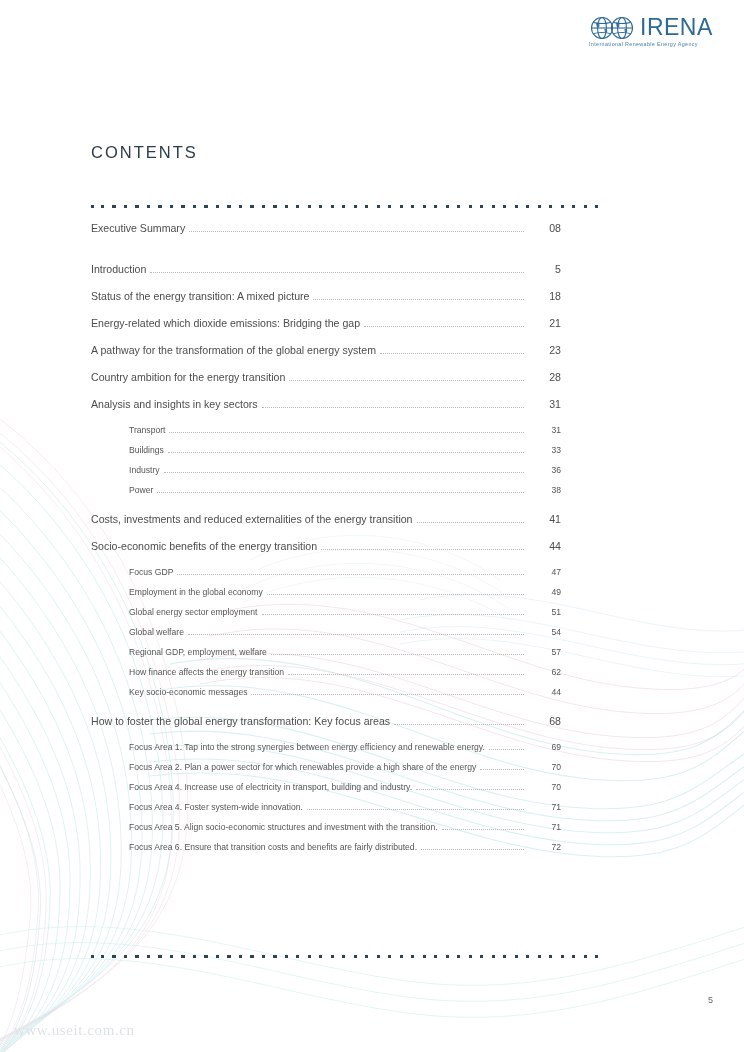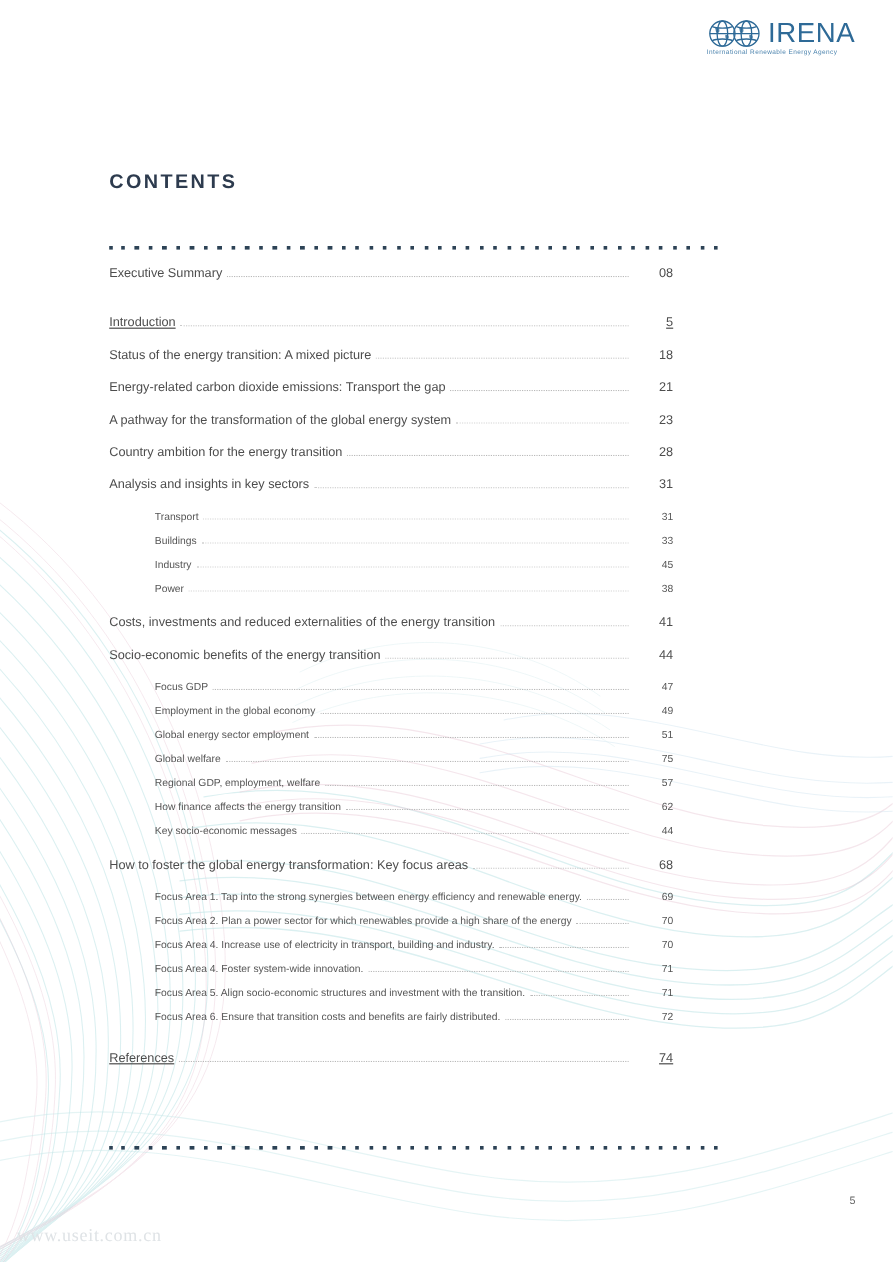--- a/index.html
+++ b/index.html
@@ -64,21 +64,21 @@
   }
 
   
   #page-title {
     position: absolute;
     left: 91px;
     top: 143px;
     font-size: 16.5px;
     letter-spacing: 2.0px;
     color: #2d3b4e;
-    font-weight: 700;
+    font-weight: 400;
     z-index: 3;
     text-align: right;
   }
 
   
   .dot-rule {
     position: absolute;
     left: 91px;
     width: 504px;
     height: 6px;
@@ -113,21 +113,21 @@
     font-size: 10.6px;
     color: #4d4d4d;
   }
   .toc-row.level-2 {
     height: 20px;
     font-size: 8.6px;
     color: #555555;
     padding-left: 38px;
     box-sizing: border-box;
   }
-  .toc-row.gap-before { margin-top: 14px; text-decoration: underline; }
+  .toc-row.gap-before { margin-top: 14px; }
   .toc-row.gap-before-sm { margin-top: 8px; }
   .toc-label {
     white-space: nowrap;
     flex: 0 0 auto;
     padding-right: 4px;
   }
   .toc-leader {
     flex: 1 1 auto;
     position: relative;
     height: 1px;
@@ -336,21 +336,21 @@
         <span class="toc-label">Introduction</span>
         <span class="toc-leader"></span>
         <span class="toc-page">5</span>
       </div>
       <div class="toc-row level-1">
         <span class="toc-label">Status of the energy transition: A mixed picture</span>
         <span class="toc-leader"></span>
         <span class="toc-page">18</span>
       </div>
       <div class="toc-row level-1">
-        <span class="toc-label">Energy-related carbon dioxide emissions: Transport the gap</span>
+        <span class="toc-label">Energy-related which dioxide emissions: Bridging the gap</span>
         <span class="toc-leader"></span>
         <span class="toc-page">21</span>
       </div>
       <div class="toc-row level-1">
         <span class="toc-label">A pathway for the transformation of the global energy system</span>
         <span class="toc-leader"></span>
         <span class="toc-page">23</span>
       </div>
       <div class="toc-row level-1">
         <span class="toc-label">Country ambition for the energy transition</span>
@@ -368,21 +368,21 @@
         <span class="toc-page">31</span>
       </div>
       <div class="toc-row level-2">
         <span class="toc-label">Buildings</span>
         <span class="toc-leader"></span>
         <span class="toc-page">33</span>
       </div>
       <div class="toc-row level-2">
         <span class="toc-label">Industry</span>
         <span class="toc-leader"></span>
-        <span class="toc-page">45</span>
+        <span class="toc-page">36</span>
       </div>
       <div class="toc-row level-2">
         <span class="toc-label">Power</span>
         <span class="toc-leader"></span>
         <span class="toc-page">38</span>
       </div>
       <div class="toc-row level-1 gap-before-sm">
         <span class="toc-label">Costs, investments and reduced externalities of the energy transition</span>
         <span class="toc-leader"></span>
         <span class="toc-page">41</span>
@@ -403,21 +403,21 @@
         <span class="toc-page">49</span>
       </div>
       <div class="toc-row level-2">
         <span class="toc-label">Global energy sector employment</span>
         <span class="toc-leader"></span>
         <span class="toc-page">51</span>
       </div>
       <div class="toc-row level-2">
         <span class="toc-label">Global welfare</span>
         <span class="toc-leader"></span>
-        <span class="toc-page">75</span>
+        <span class="toc-page">54</span>
       </div>
       <div class="toc-row level-2">
         <span class="toc-label">Regional GDP, employment, welfare</span>
         <span class="toc-leader"></span>
         <span class="toc-page">57</span>
       </div>
       <div class="toc-row level-2">
         <span class="toc-label">How finance affects the energy transition</span>
         <span class="toc-leader"></span>
         <span class="toc-page">62</span>
@@ -454,25 +454,20 @@
       </div>
       <div class="toc-row level-2">
         <span class="toc-label">Focus Area 5. Align socio-economic structures and investment with the transition.</span>
         <span class="toc-leader"></span>
         <span class="toc-page">71</span>
       </div>
       <div class="toc-row level-2">
         <span class="toc-label">Focus Area 6. Ensure that transition costs and benefits are fairly distributed.</span>
         <span class="toc-leader"></span>
         <span class="toc-page">72</span>
-      </div>
-      <div class="toc-row level-1 gap-before">
-        <span class="toc-label">References</span>
-        <span class="toc-leader"></span>
-        <span class="toc-page">74</span>
       </div>
     </div>
 
   <div class="dot-rule" id="dot-rule-bottom">
       <span class="dot" style="left: 0px; background: rgb(45, 67, 86);"></span>
       <span class="dot" style="left: 10px; background: rgb(45, 67, 86);"></span>
       <span class="dot" style="left: 21.4884px; background: rgb(45, 67, 86);"></span>
       <span class="dot" style="left: 32.9767px; background: rgb(45, 67, 86);"></span>
       <span class="dot" style="left: 44.4651px; background: rgb(45, 67, 86);"></span>
       <span class="dot" style="left: 55.9535px; background: rgb(45, 67, 86);"></span>

